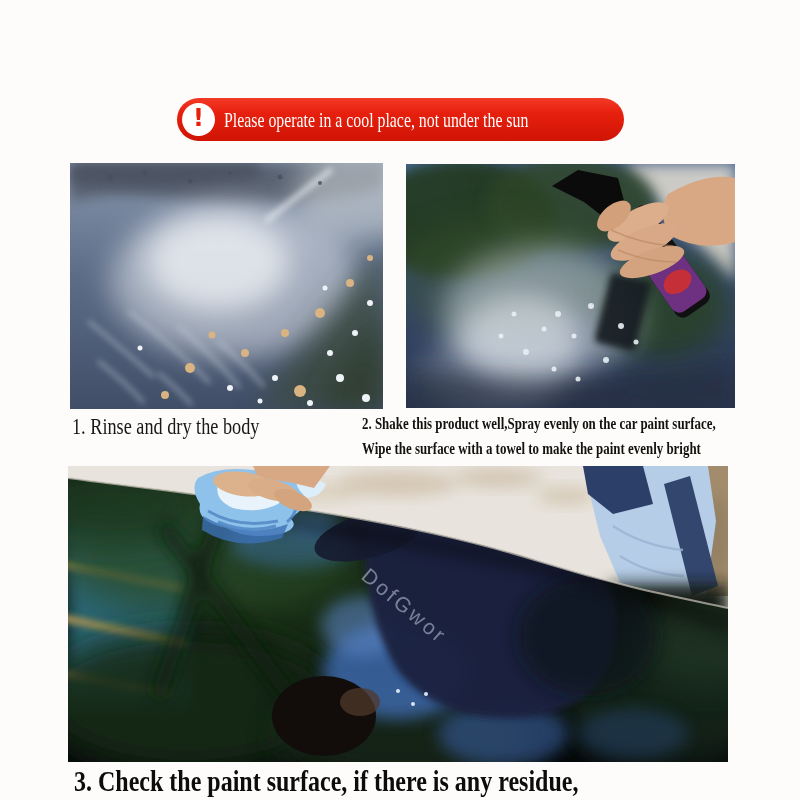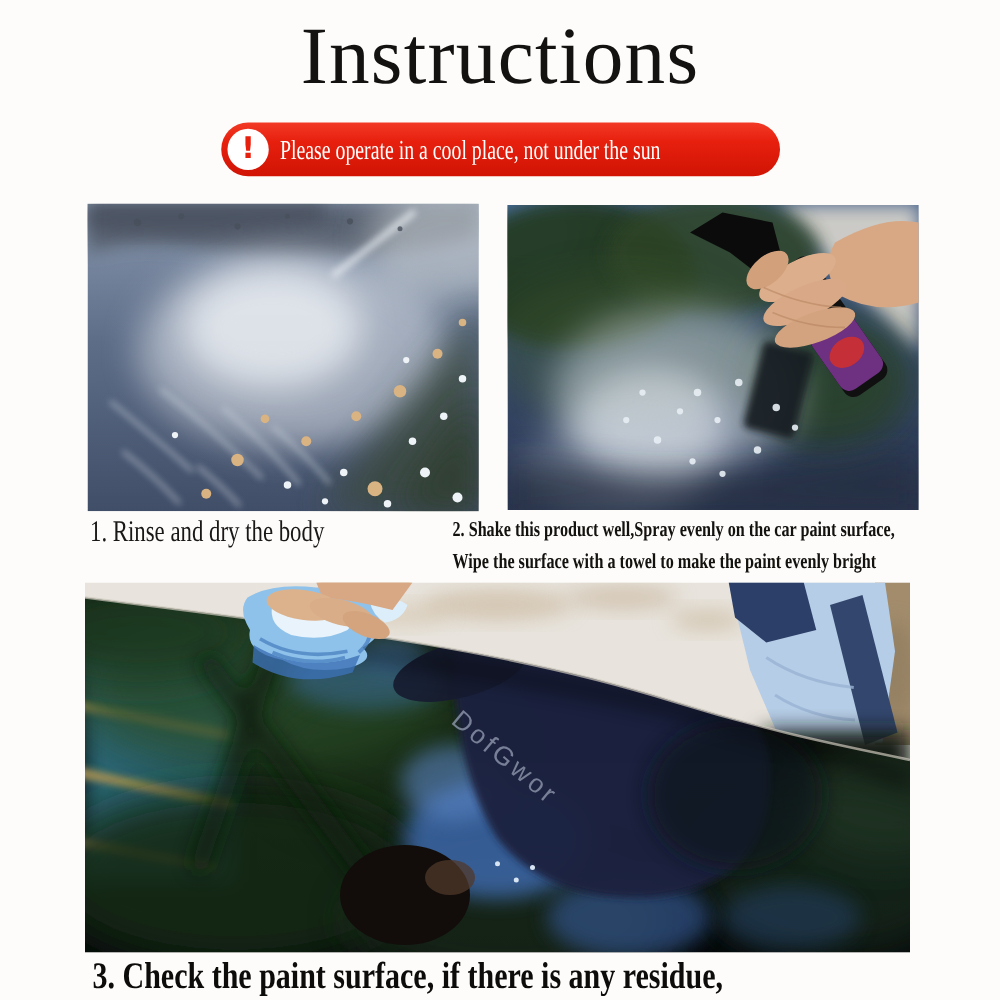--- a/index.html
+++ b/index.html
@@ -65,21 +65,20 @@
     left:74px; top:764px;
     font-size:30px; font-weight:bold; color:#0d0c0a; white-space:nowrap;
     transform: scaleX(.8); transform-origin:left top;
   }
 </style>
 </head>
 <body>
 
 <div class="page">
 
-  <h1 class="abs title">Instructions</h1>
 
   <div class="abs banner">
     <span class="banner-icon">
       <span>!</span>
     </span>
     <span class="banner-text">Please operate in a cool place, not under the sun</span>
   </div>
 
   <figure class="abs photo-rinse">
     <svg viewBox="0 0 313 246" preserveAspectRatio="none" role="img">

